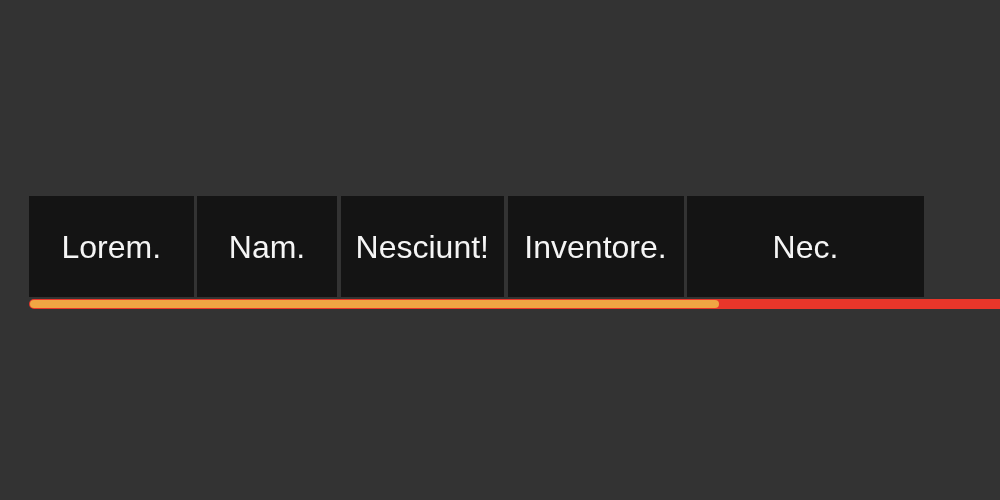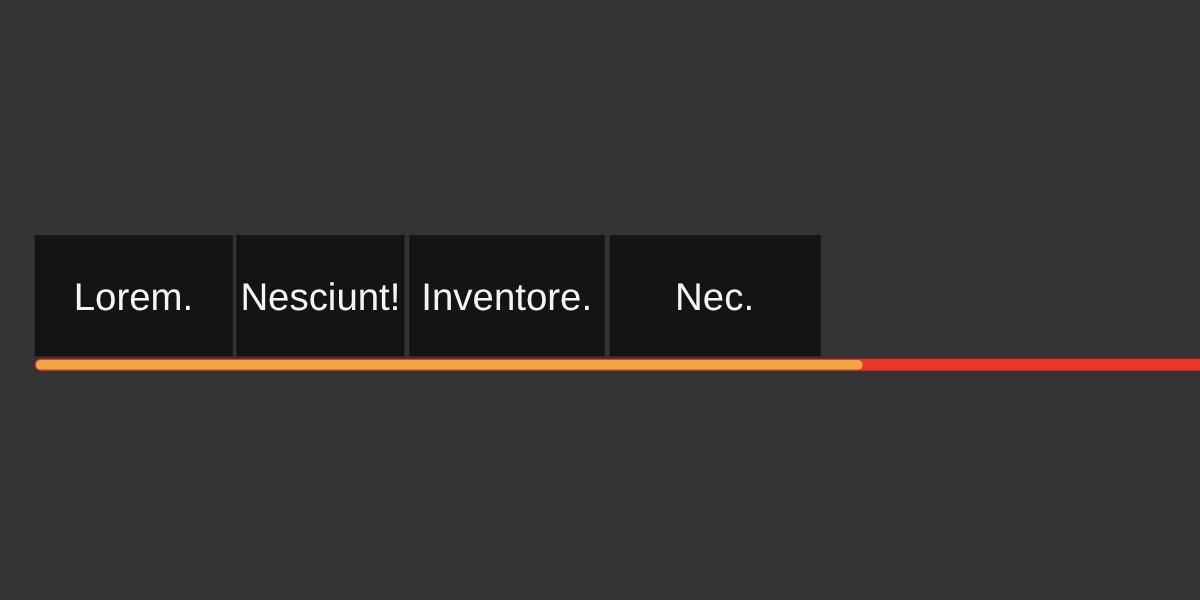--- a/index.html
+++ b/index.html
@@ -63,20 +63,23 @@
 </style>
 </head>
 <body>
 
 <div class="stage">
   <div class="cards-row" id="cards-row">
   <div class="card">
     <span class="card-label">Lorem.</span>
   </div>
 
+  <div class="card">
+    <span class="card-label">Nam.</span>
+  </div>
 
 
   <div class="card">
     <span class="card-label">Nesciunt!</span>
   </div>
 
   <div class="card">
     <span class="card-label">Inventore.</span>
   </div>
 

